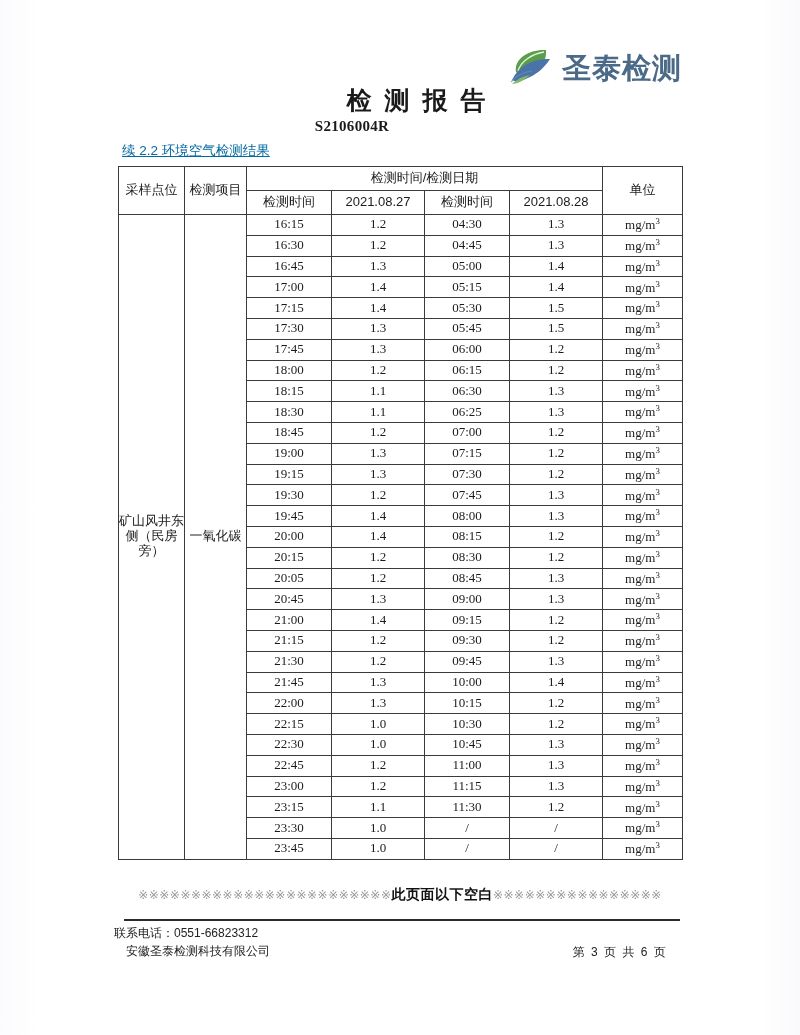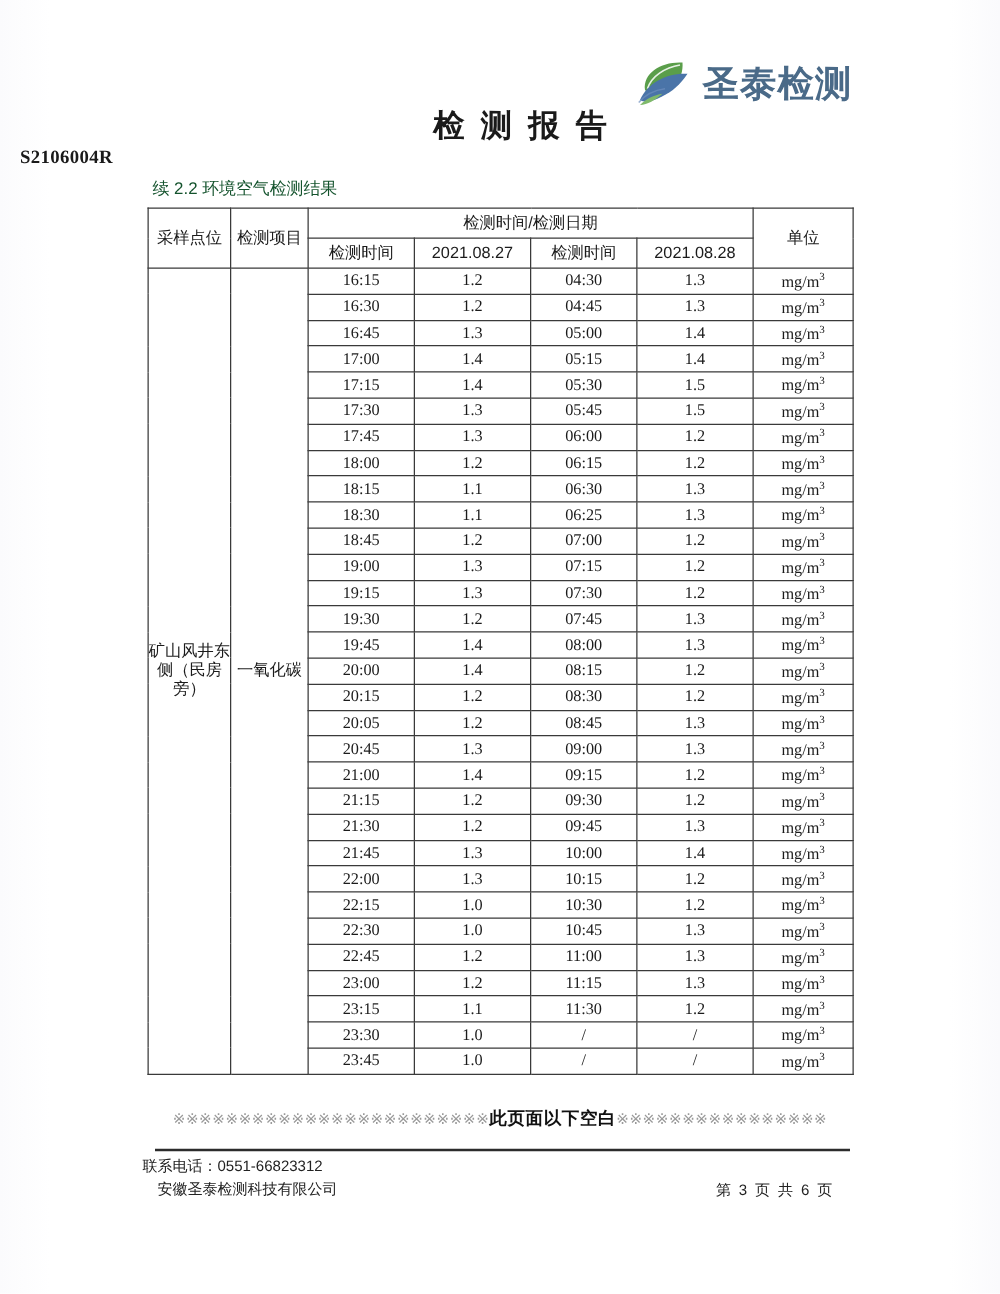--- a/index.html
+++ b/index.html
@@ -68,36 +68,36 @@
     font-weight: 700;
     letter-spacing: 13px;
     text-indent: 13px;
     color: #1a1a1a;
     padding-left: 16px;
   }
   .doc-code {
     position: absolute;
     left: 0; top: 118px;
     width: 704px;
-    text-align: left;
+    text-align: center;
     font-family: "Liberation Serif", "DejaVu Serif", serif;
     font-size: 15px;
     font-weight: 700;
     letter-spacing: 0.3px;
     color: #1a1a1a;
-    padding-left: 16px;
   }
 
   .section-heading {
     position: absolute;
     left: 122px;
     top: 142px;
     font-size: 13.5px;
-    color: #14532d;
+    color: #0369a1;
     white-space: nowrap;
+    text-decoration: underline;
   }
 
   
   .tbl-wrap {
     position: absolute;
     left: 118px;
     top: 166px;
     width: 564px;
   }
   table.report {

